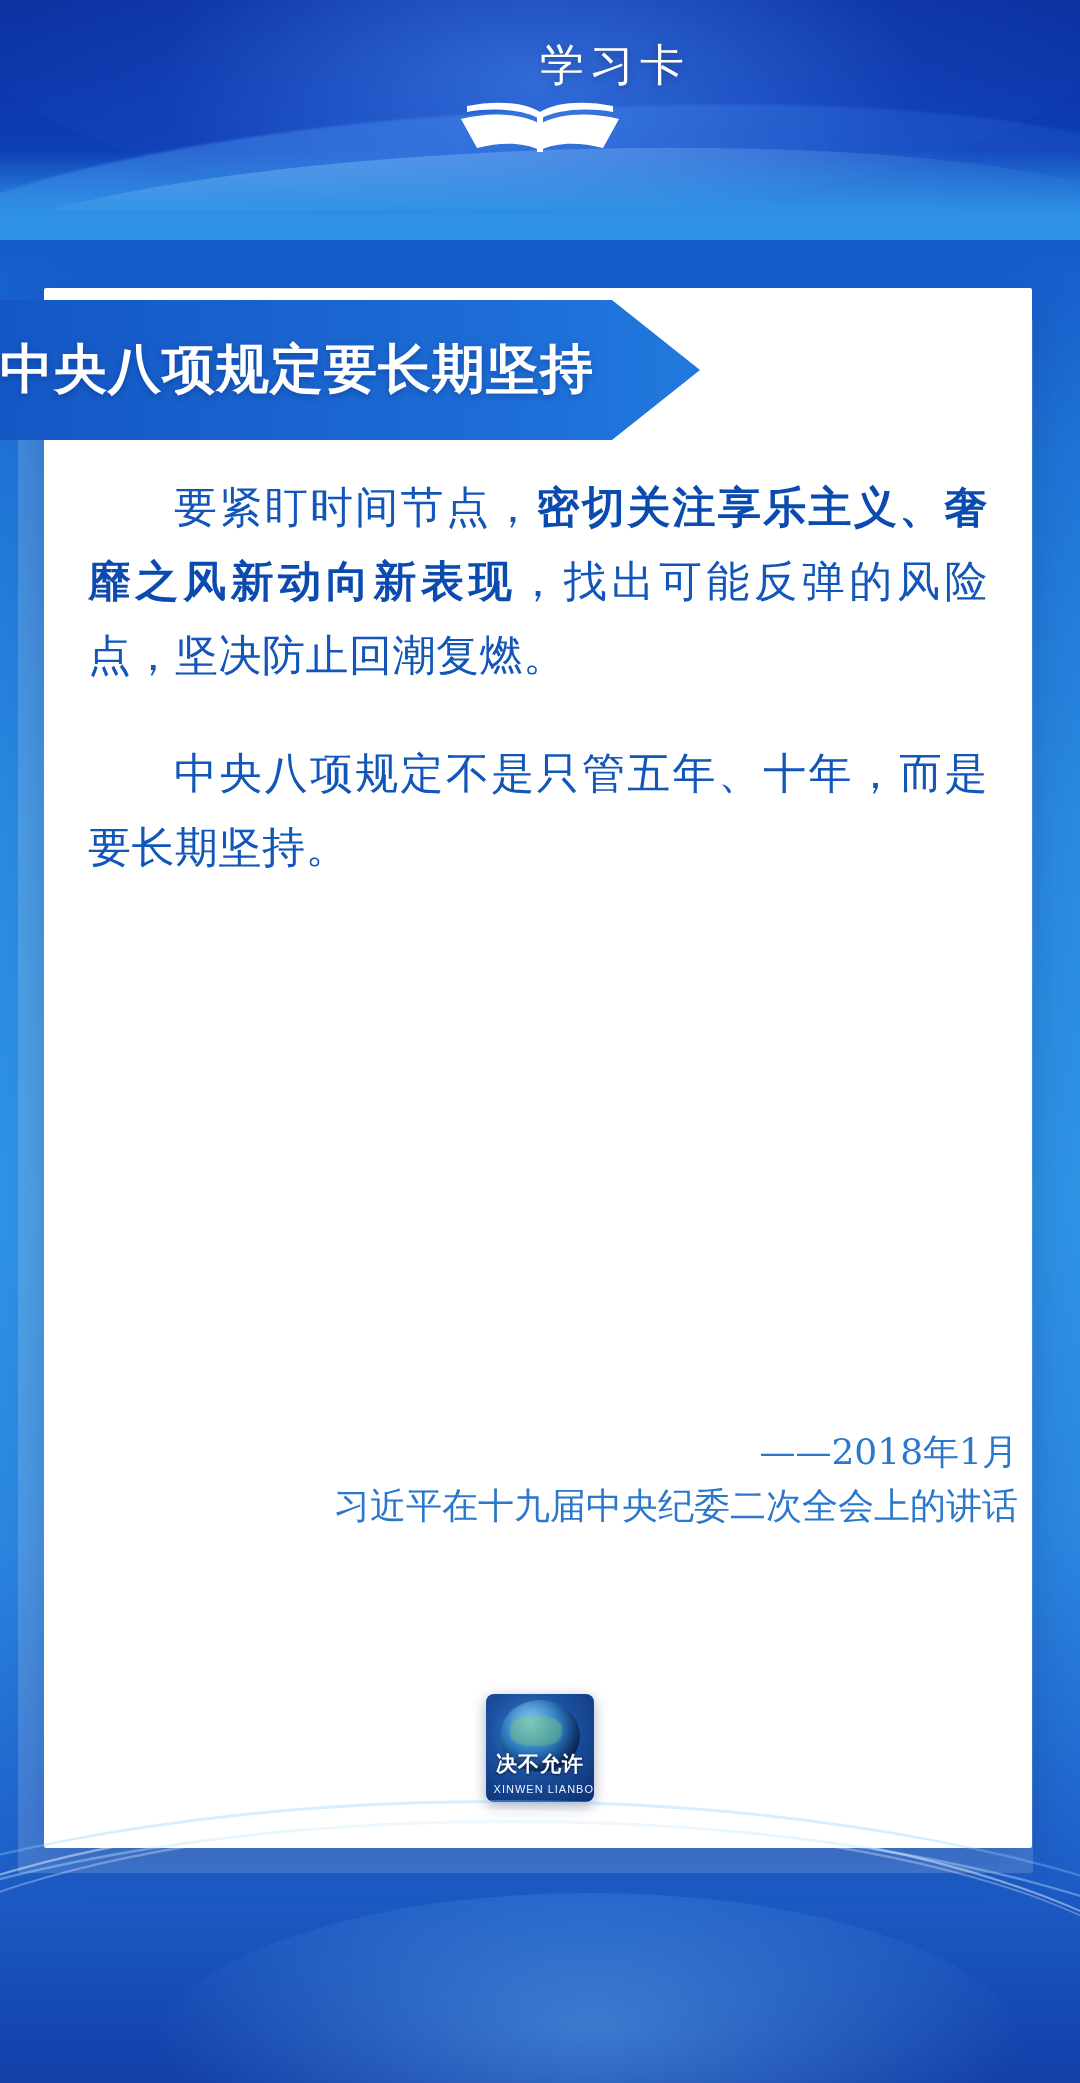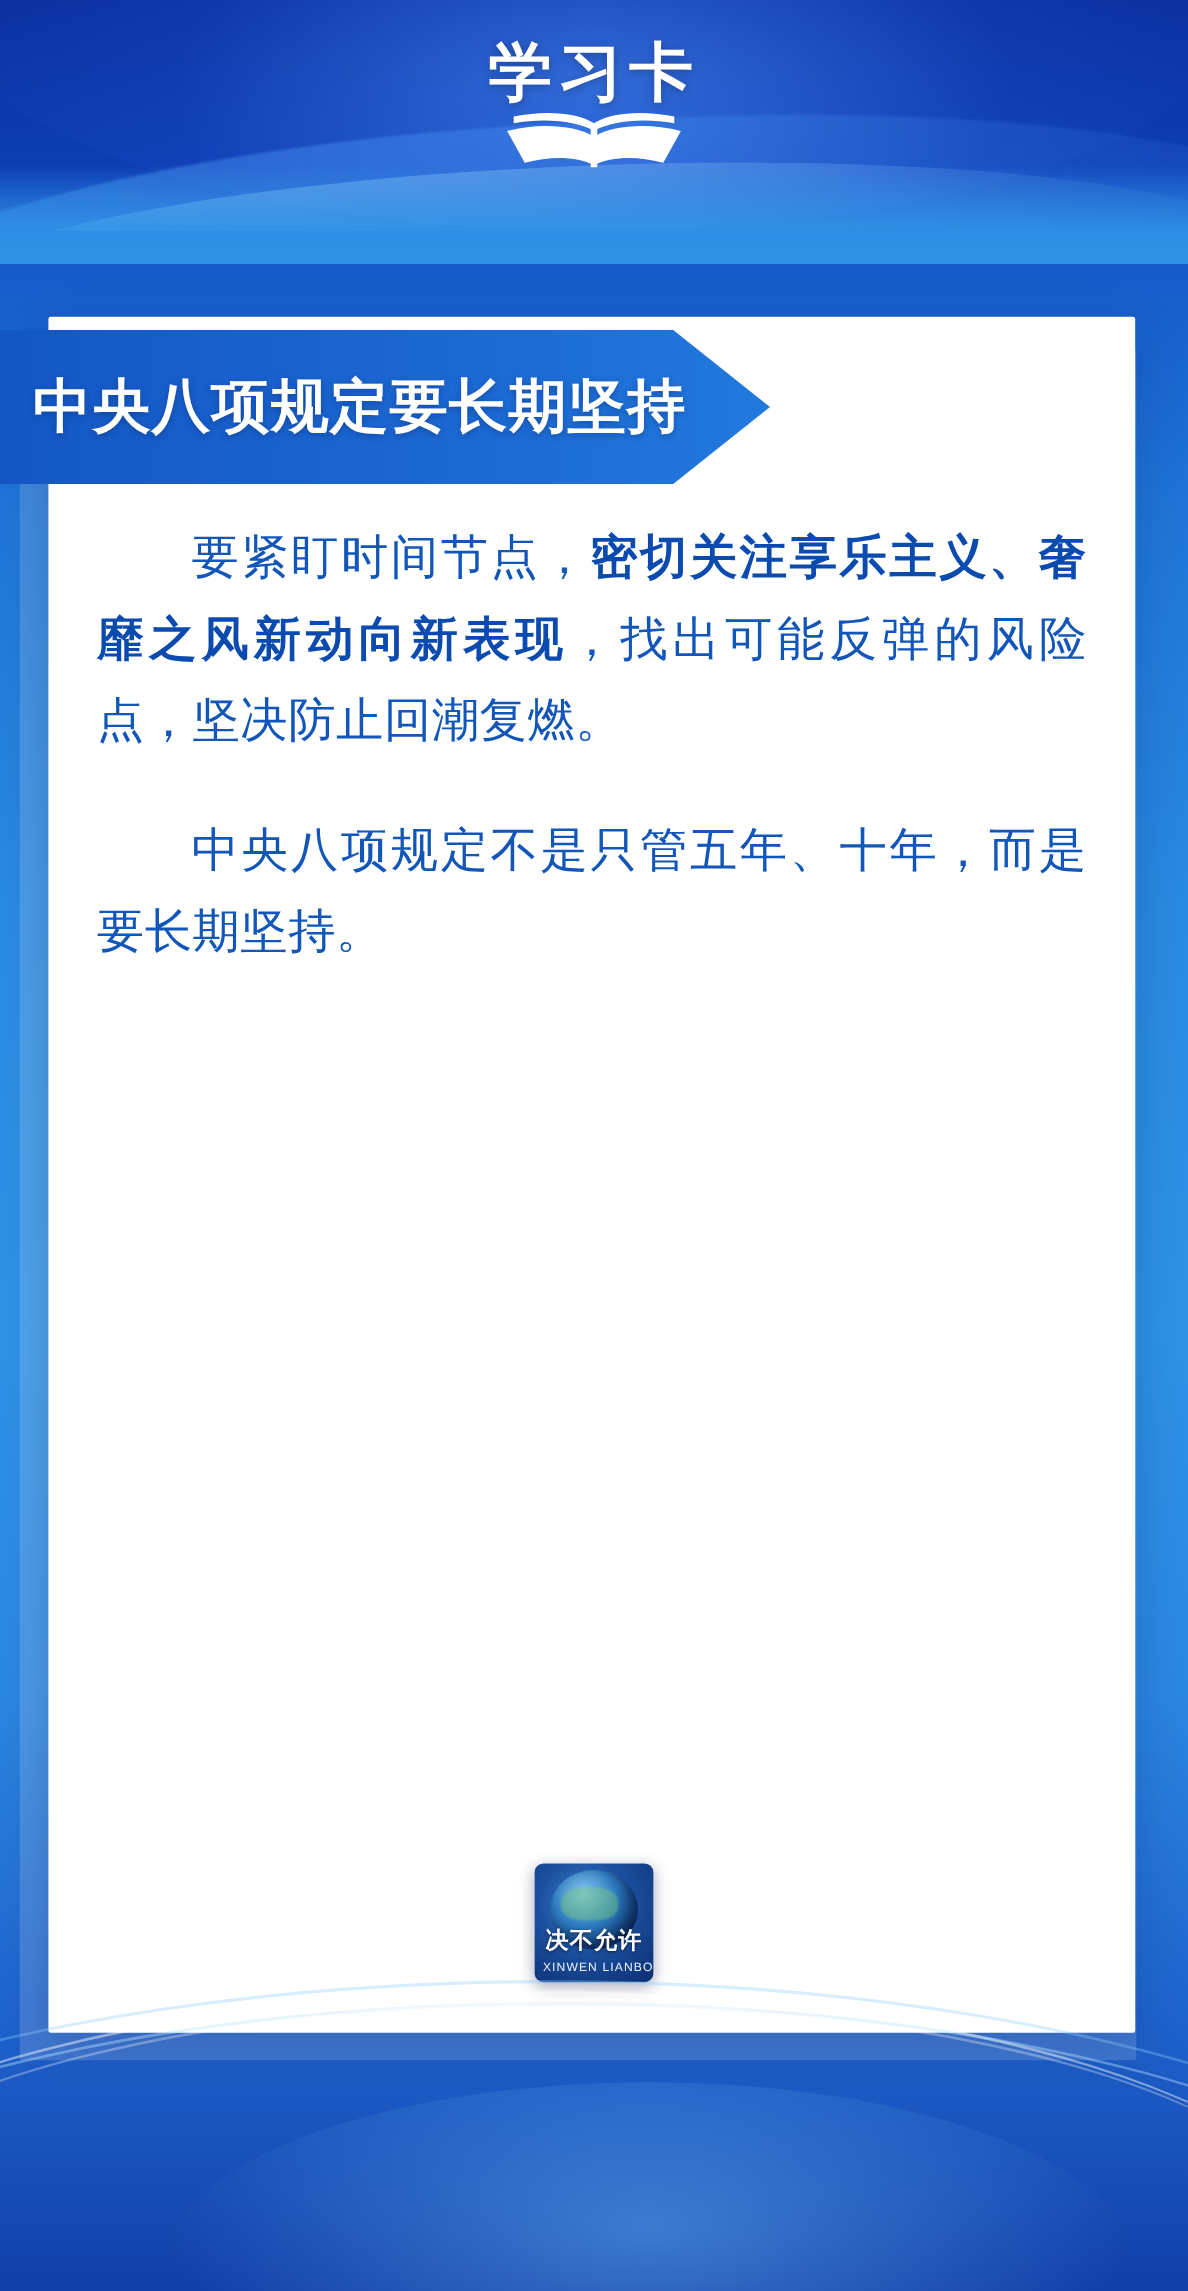--- a/index.html
+++ b/index.html
@@ -70,25 +70,26 @@
     left: 50%;
     top: 34px;
     transform: translateX(-50%);
     width: 300px;
     height: 130px;
     text-align: center;
     color: #ffffff;
   }
   .logo-text {
     font-family: "DejaVu Serif", "Liberation Serif", serif;
-    font-size: 58px;
-    font-weight: 700;
+    font-size: 44px;
+    font-weight: 400;
     letter-spacing: 6px;
     line-height: 62px;
     text-shadow: 0 2px 8px rgba(0,0,0,0.25);
+    text-align: right;
   }
   .logo-book {
     margin-top: 2px;
   }
 
   
   .streaks {
     position: absolute;
     left: 0; bottom: 0;
     width: 1080px;
@@ -146,21 +147,20 @@
     background: linear-gradient(90deg, #1457c4 0%, #1d6cd6 70%, #2179dd 100%);
     clip-path: polygon(0 0, 612px 0, 700px 70px, 612px 140px, 0 140px);
     display: flex;
     align-items: center;
   }
   .ribbon-title {
     color: #ffffff;
     font-size: 53px;
     font-weight: 700;
     letter-spacing: 1px;
-    padding-left: 30px;
     font-family: "Liberation Sans", "DejaVu Sans", sans-serif;
     text-shadow: 0 2px 6px rgba(0,30,90,0.35);
   }
   .ribbon-tail {
     position: absolute;
     left: 0;
     top: 440px;
     width: 640px;
     height: 68px;
     background: linear-gradient(90deg, #2f93e6 0%, #2f93e6 100%);
@@ -285,20 +285,24 @@
   <div class="ribbon">
     <div class="ribbon-title">中央八项规定要长期坚持</div>
   </div>
   <div class="ribbon-tail"></div>
 
   <div class="body" id="body-host">
       <p><span>要紧盯时间节点，</span><b>密切关注享乐主义、奢靡之风新动向新表现</b><span>，找出可能反弹的风险点，坚决防止回潮复燃。</span></p>
       <p><span>中央八项规定不是只管五年、十年，而是要长期坚持。</span></p>
     </div>
 
+  <div class="source">
+    <div>——2018年1月</div>
+    <div>习近平在十九届中央纪委二次全会上的讲话</div>
+  </div>
 
   <div class="footer-logo">
     <div class="globe"></div>
     <div class="cn-label">决不允许</div>
     <div class="en-label">XINWEN  LIANBO</div>
   </div>
 
   <div class="streaks">
     <div class="glowpatch"></div>
     <div class="streak s1"></div>

